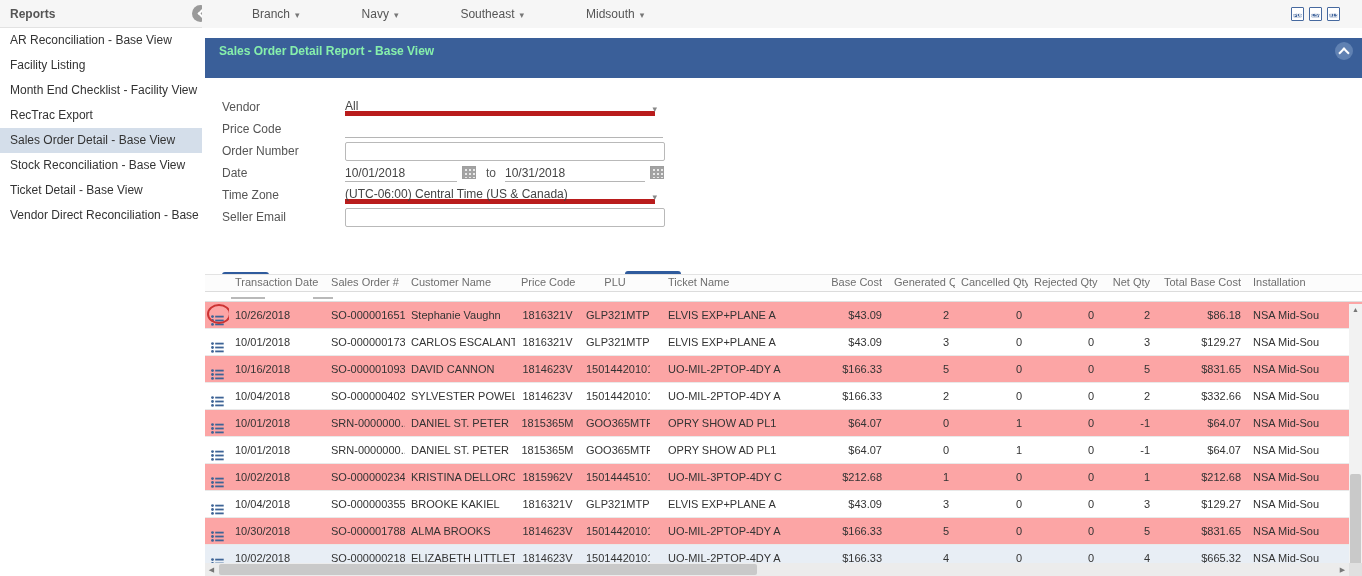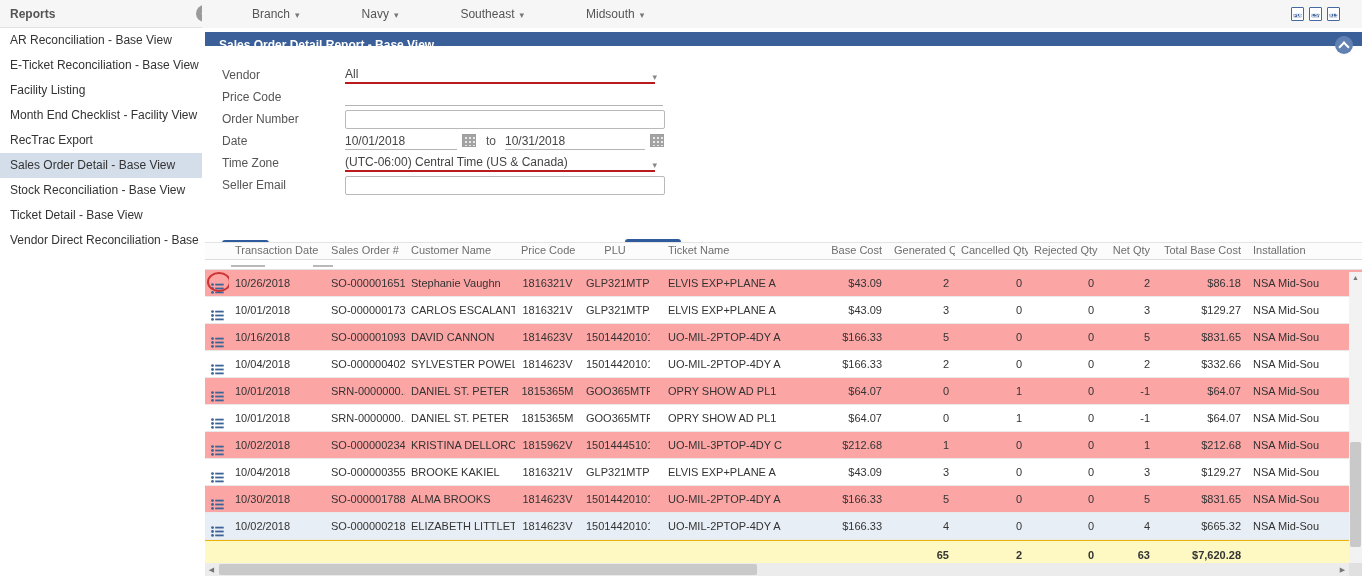--- a/index.html
+++ b/index.html
@@ -1,21 +1,21 @@
 <!DOCTYPE html>
 <html><head>
 <meta charset="utf-8">
 <style>
   * { margin:0; padding:0; box-sizing:border-box; }
   html,body { width:1362px; height:576px; background:#fff; overflow:hidden;
     font-family:"Liberation Sans","DejaVu Sans",sans-serif; color:#333; }
 
   
   .sidebar { position:absolute; left:0; top:0; width:223px; height:576px;
-    background:#fff; border-right:2px solid #84cc16; }
+    background:#fff; border-right:6px solid #84cc16; }
   .sidebar-header { height:28px; line-height:28px; padding:0 8px 0 10px;
     background:#f6f6f6; border-bottom:1px solid #e2e2e2;
     font-weight:bold; font-size:12px; color:#555;
     display:flex; justify-content:space-between; align-items:center; }
   .collapse-btn { width:17px; height:17px; border-radius:50%; background:#9a9a9a;
     position:relative; cursor:pointer; flex:0 0 auto; }
   .collapse-btn::before { content:""; position:absolute; left:7px; top:5px;
     width:5px; height:5px; border-left:2px solid #fff; border-bottom:2px solid #fff;
     transform:rotate(45deg); }
   .sb-item { height:25px; line-height:25px; padding-left:10px; font-size:12px;
@@ -29,34 +29,34 @@
   .menu { font-size:12px; color:#555; margin-right:22px; cursor:pointer; white-space:nowrap;margin-left:40px; }
   .menu .caret { font-size:9px; color:#777; margin-left:5px; }
   .topbar-spacer { flex:1; }
   .export-icons { display:flex; gap:5px; margin-right:14px; }
   .file-icon { width:13px; height:14px; background:#fff; border:1px solid #46699f;
     border-radius:1px; position:relative; cursor:pointer; }
   .file-label { position:absolute; bottom:1px; left:-2px; right:-2px; height:7px;
     background:#46699f; color:#fff; font-size:9px; line-height:7px; text-align:center;
     transform:scale(0.52); transform-origin:center; font-weight:bold; border-radius:1px; }
 
-  .report-bar { margin:4px 0 0 3px; height:14px; background:#3a5f99; color:#ffffff;
+  .report-bar { margin:10px 0 0 3px; height:40px; background:#3a5f99; color:#86efac;
     font-size:12px; font-weight:bold; line-height:26px; padding-left:14px;
     position:relative; }
   .panel-collapse { position:absolute; right:9px; top:4px; width:18px; height:18px;
     border-radius:50%; background:#6081b2; cursor:pointer; }
   .panel-collapse::before { content:""; position:absolute; left:5px; top:7px;
     width:6px; height:6px; border-left:2px solid #fff; border-top:2px solid #fff;
     transform:rotate(45deg); }
 
   
   .filters { margin-left:3px; padding:18px 16px 0 17px; height:184px; position:relative; }
   .f-row { display:flex; align-items:center; height:22px; font-size:12px; color:#555; }
   .f-label { width:123px; flex:0 0 auto; }
-  .u-select { width:310px; border-bottom:2px solid #b91c1c; height:18px; line-height:17px;
+  .u-select { width:310px; border-bottom:5px solid #b91c1c; height:18px; line-height:17px;
     color:#444; position:relative; cursor:pointer; }
   .u-select .caret { position:absolute; right:-2px; top:3px; font-size:9px; color:#888; }
   .u-input { width:318px; border:none; border-bottom:1px solid #b5b5b5; height:18px;
     font-size:12px; font-family:inherit; color:#444; outline:none; background:transparent; }
   .box-input { width:320px; border:1px solid #b9b9b9; border-radius:2px; height:19px;
     font-size:12px; font-family:inherit; color:#444; outline:none; padding:0 5px; }
   .date-input { width:112px; border:none; border-bottom:1px solid #b5b5b5; height:18px;
     font-size:12px; font-family:inherit; color:#444; outline:none; background:transparent; }
   .date-input.second { width:140px; }
   .cal-icon { width:14px; height:13px; margin:0 0 2px 5px; cursor:pointer;
@@ -115,21 +115,20 @@
 </head>
 <body>
 
 <div class="sidebar">
   <div class="sidebar-header">
     <span>Reports</span>
     <span class="collapse-btn"></span>
   </div>
   <div>
       <div class="sb-item"><span>AR Reconciliation - Base View</span></div>
-      <div class="sb-item"><span>E-Ticket Reconciliation - Base View</span></div>
       <div class="sb-item"><span>Facility Listing</span></div>
       <div class="sb-item"><span>Month End Checklist - Facility View</span></div>
       <div class="sb-item"><span>RecTrac Export</span></div>
       <div class="sb-item selected"><span>Sales Order Detail - Base View</span></div>
       <div class="sb-item"><span>Stock Reconciliation - Base View</span></div>
       <div class="sb-item"><span>Ticket Detail - Base View</span></div>
       <div class="sb-item"><span>Vendor Direct Reconciliation - Base View</span></div>
     </div>
 </div>
 

